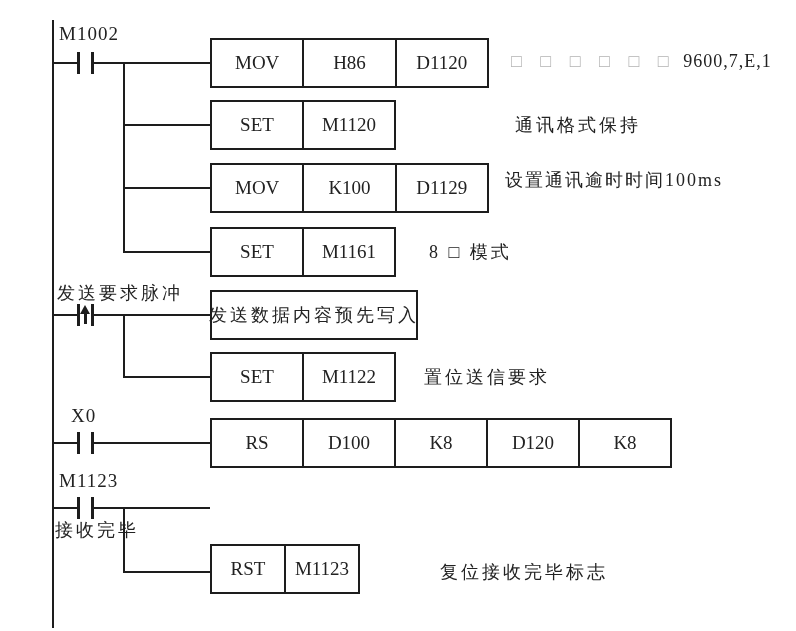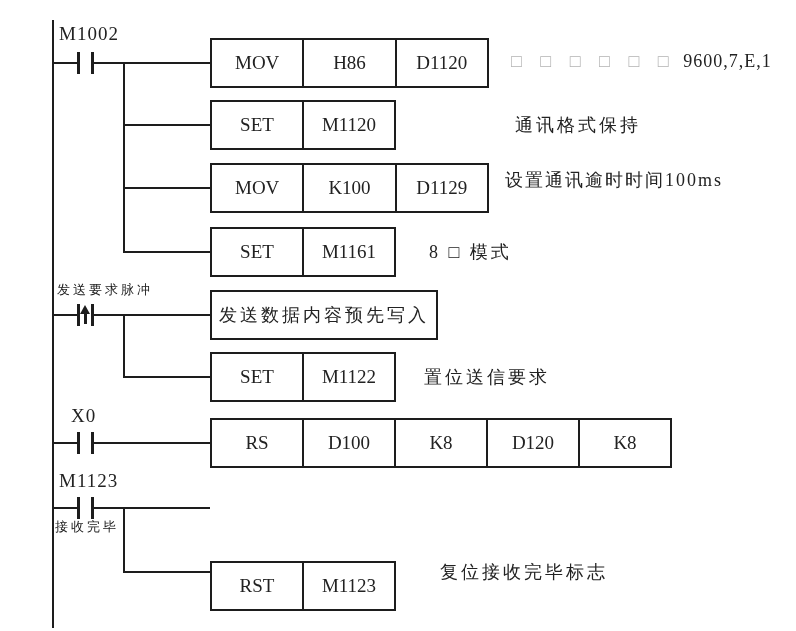--- a/index.html
+++ b/index.html
@@ -17,21 +17,21 @@
   .arrow-stem { position:absolute; width:3px; background:#1d1d1d; }
   .ibox { position:absolute; display:flex; height:50px; box-sizing:border-box;
     border:2px solid #1d1d1d; background:#ffffff; }
   .ibox .cell { flex:1; display:flex; align-items:center; justify-content:center;
     font-size:19px; color:#222222; border-right:2px solid #1d1d1d; box-sizing:border-box; }
   .ibox .cell:last-child { border-right:none;text-align:right; }
   .tbox { position:absolute; height:50px; box-sizing:border-box; border:2px solid #1d1d1d;
     background:#ffffff; display:flex; align-items:center; justify-content:center;
     font-size:18px; letter-spacing:3px; color:#222222; white-space:nowrap; }
   .lbl { position:absolute; font-size:19px; color:#222222; white-space:nowrap; letter-spacing:1px; }
-  .lbl.cjk { font-size:13px; letter-spacing:3px; }
+  .lbl.cjk { font-size:18px; letter-spacing:3px; }
   .cmt { position:absolute; font-size:18px; color:#222222; white-space:nowrap; letter-spacing:3px; }
   .cmt .ph  { color:#b3b3b3; letter-spacing:7px; }
   .cmt .num { color:#222222; letter-spacing:1px;margin-top:22px; }
 </style>
 </head>
 <body>
 
 <div class="stage">
 
   <div class="wire-v" style="left:52px;top:20px;height:608px"></div>
@@ -77,21 +77,21 @@
   <div class="cmt" style="left:429px;top:240px">8 □ 模式</div>
 
   <div class="wire-h" style="left:52px;top:314px;width:158px"></div>
   <div class="lbl cjk" style="left:57px;top:281px">发送要求脉冲</div>
   <div class="gapw" style="left:80px;top:312px;width:11px"></div>
   <div class="bar" style="left:77px;top:304px"></div>
   <div class="bar" style="left:91px;top:304px"></div>
   <div class="arrow-head" style="left:80px;top:305px"></div>
   <div class="arrow-stem" style="left:84px;top:313px;height:11px"></div>
 
-  <div class="tbox" style="left:210px;top:290px;width:228px">发送数据内容预先写入</div>
+  <div class="tbox" style="left:210px;top:290px;width:208px">发送数据内容预先写入</div>
 
   <div class="wire-v" style="left:123px;top:314px;height:64px"></div>
 
   <div class="wire-h" style="left:123px;top:376px;width:87px"></div>
   <div class="ibox" style="left:210px;top:352px;width:186px">
     <div class="cell">SET</div>
     <div class="cell">M1122</div>
   </div>
   <div class="cmt" style="left:424px;top:365px">置位送信要求</div>
 
@@ -113,19 +113,19 @@
   <div class="lbl" style="left:59px;top:470px">M1123</div>
   <div class="gapw" style="left:80px;top:505px;width:11px"></div>
   <div class="bar" style="left:77px;top:497px"></div>
   <div class="bar" style="left:91px;top:497px"></div>
   <div class="lbl cjk" style="left:55px;top:518px">接收完毕</div>
 
 
   <div class="wire-v" style="left:123px;top:507px;height:66px"></div>
 
   <div class="wire-h" style="left:123px;top:571px;width:87px"></div>
-  <div class="ibox" style="left:210px;top:561px;width:186px">
+  <div class="ibox" style="left:210px;top:544px;width:150px">
     <div class="cell">RST</div>
     <div class="cell">M1123</div>
   </div>
   <div class="cmt" style="left:440px;top:560px">复位接收完毕标志</div>
 
 </div>
 
 </body></html>

